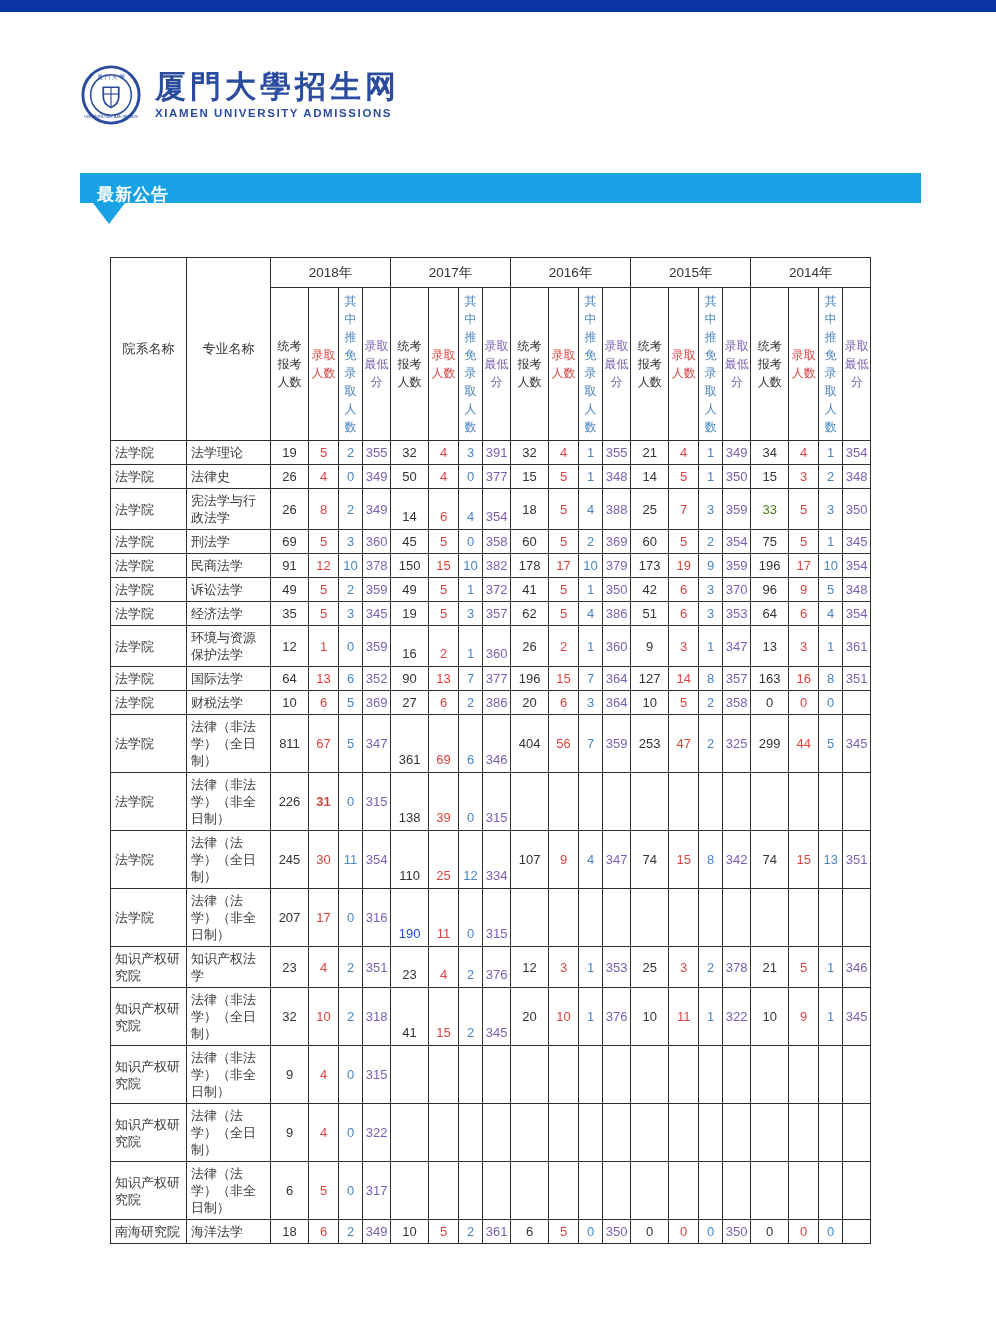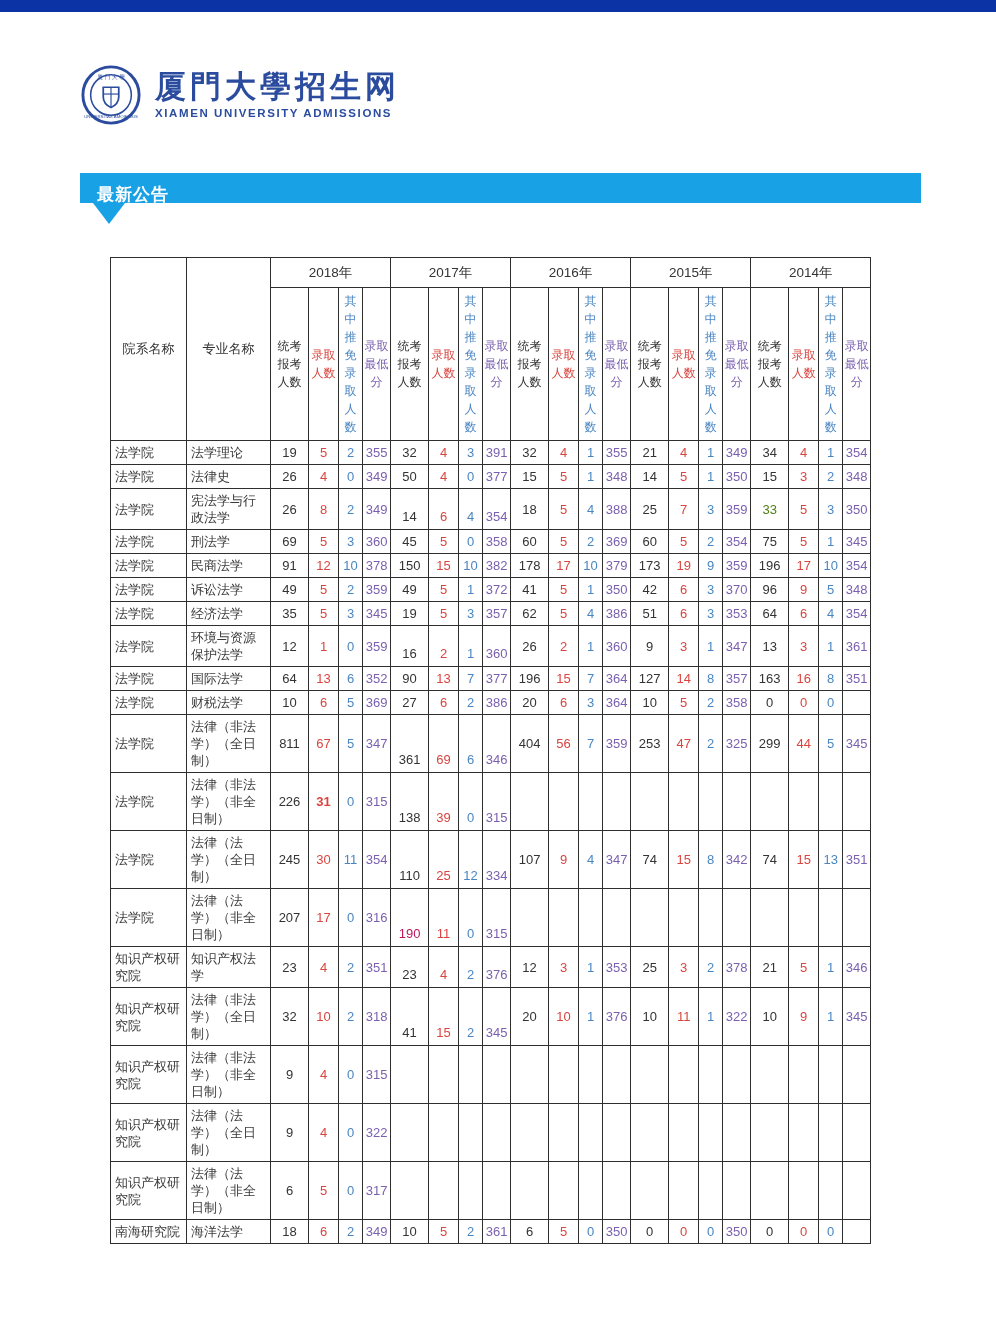--- a/index.html
+++ b/index.html
@@ -442,21 +442,21 @@
           <td class="num" style="color: rgb(74, 134, 194);">13</td>
           <td class="num" style="color: rgb(122, 95, 176);">351</td>
         </tr>
         <tr>
           <td class="name">法学院</td>
           <td class="name">法律（法学）（非全日制）</td>
           <td class="num" style="color: rgb(51, 51, 51);">207</td>
           <td class="num" style="color: rgb(217, 69, 63);">17</td>
           <td class="num" style="color: rgb(74, 134, 194);">0</td>
           <td class="num" style="color: rgb(122, 95, 176);">316</td>
-          <td class="num low" style="color: #be185d; margin-top: 20px;">190</td>
+          <td class="num low" style="color: #1d4ed8; margin-top: 20px;">190</td>
           <td class="num low" style="color: rgb(217, 69, 63);">11</td>
           <td class="num low" style="color: rgb(74, 134, 194);">0</td>
           <td class="num low" style="color: rgb(122, 95, 176);">315</td>
           <td class="num" style="color: rgb(51, 51, 51);"></td>
           <td class="num" style="color: rgb(217, 69, 63);"></td>
           <td class="num" style="color: rgb(74, 134, 194);"></td>
           <td class="num" style="color: rgb(122, 95, 176);"></td>
           <td class="num" style="color: rgb(51, 51, 51);"></td>
           <td class="num" style="color: rgb(217, 69, 63);"></td>
           <td class="num" style="color: rgb(74, 134, 194);"></td>

